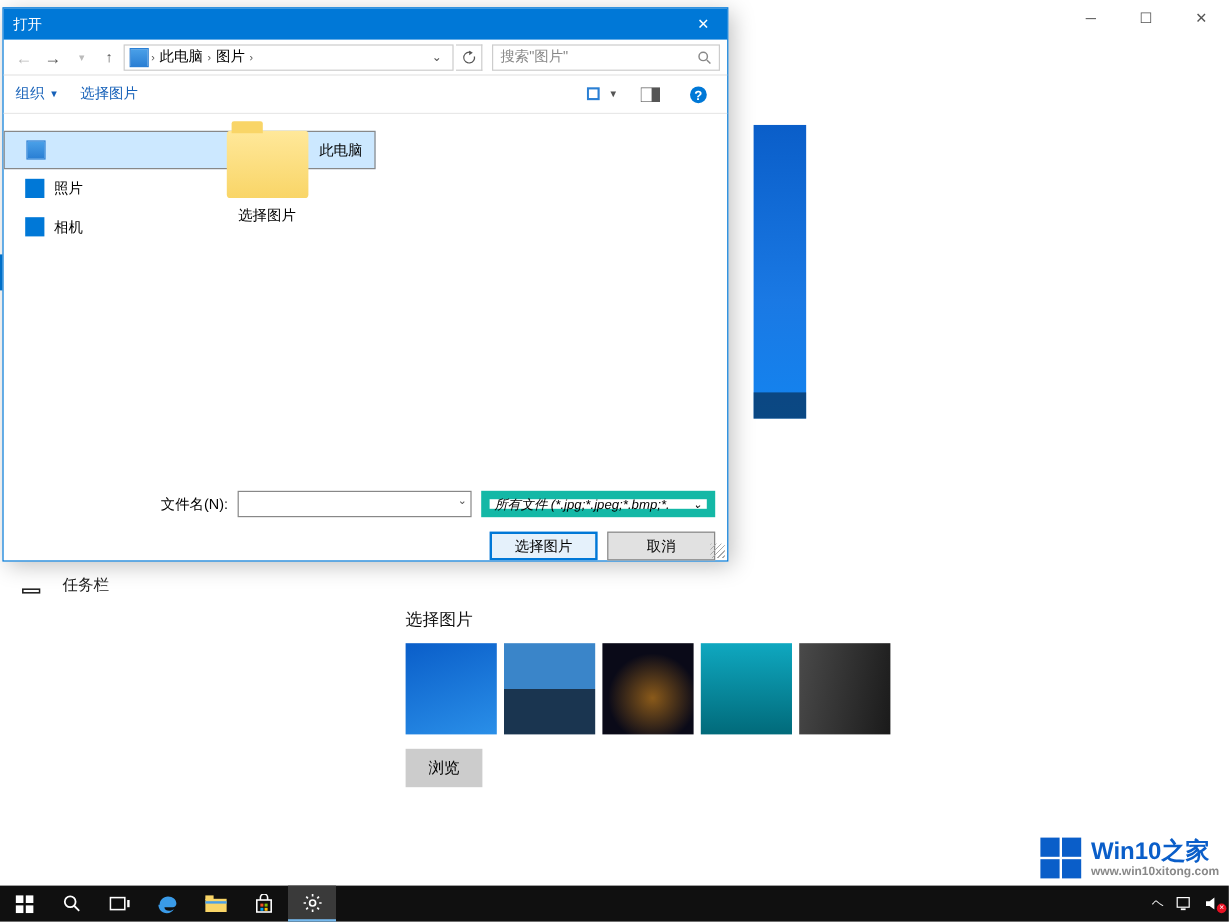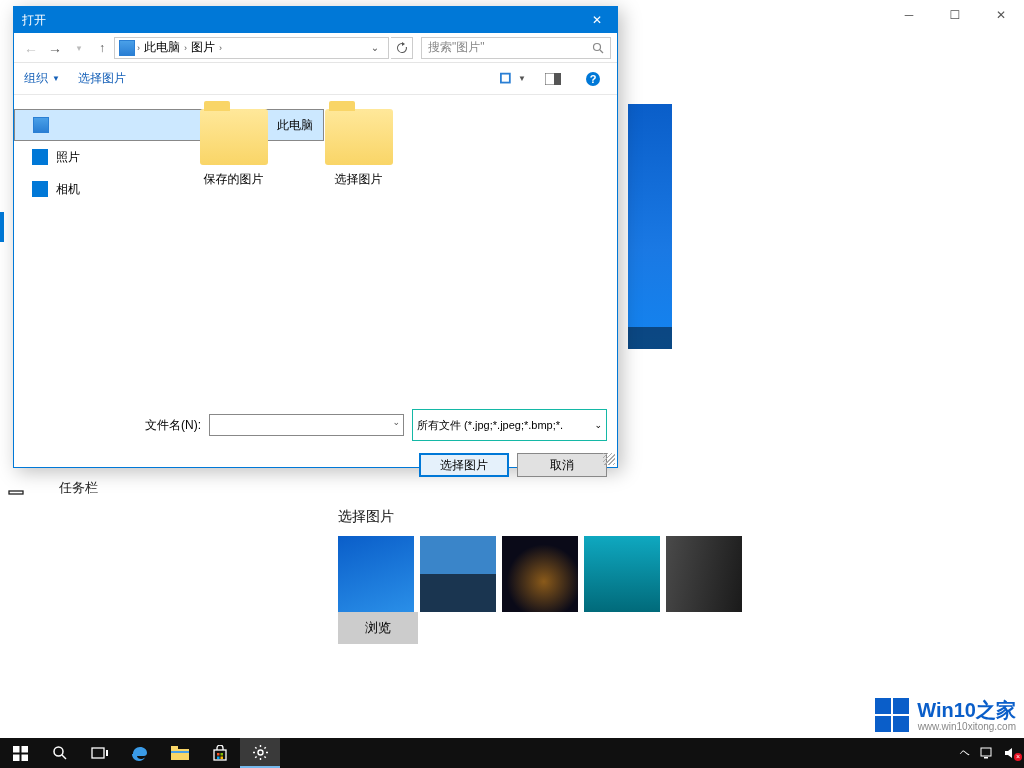--- a/index.html
+++ b/index.html
@@ -4,38 +4,38 @@
 <style>
 * { box-sizing: border-box; margin: 0; padding: 0; font-family: "Microsoft YaHei", "Segoe UI", sans-serif; }
 body { width: 1024px; height: 768px; overflow: hidden; background: #fff; position: relative; font-size: 12px; }
 
 
 .settings-window { position: absolute; left: 0; top: 0; width: 1024px; height: 738px; background: #fff; }
 .settings-titlebar { height: 30px; display: flex; justify-content: flex-end; align-items: center; }
 .settings-titlebar .ctrl { width: 46px; height: 30px; display: flex; align-items: center; justify-content: center; color: #555; }
 .settings-body { display: flex; height: calc(100% - 30px); }
 .sidebar-left { width: 322px; background: #fff; padding-top: 440px;}
-.sidebar-item { display: flex; align-items: center; height: 36px; padding-left: 8px; color: #222; gap: 35px; font-size: 13px;}
+.sidebar-item { display: flex; align-items: center; height: 36px; padding-left: 18px; color: #222; gap: 18px; font-size: 13px;}
 .sidebar-item .sbicon { width: 16px; height: 16px; display:inline-block; }
 
 .settings-main { flex: 1; padding: 0 0 0 16px; }
 
 .preview-area { position:absolute; left:628px; top:104px; width:44px; height:245px; overflow:hidden;}
 .desk-preview { width:400px; height:245px; background: linear-gradient(180deg,#0a5ec9 0%,#1a79e4 60%,#1384f0 100%); position:relative; margin-left:-356px;}
 .desk-preview::after{content:"";position:absolute;bottom:0;left:0;right:0;height:22px;background:rgba(0,0,0,0.45);}
 
 .section-title { font-size:14px; color:#111; margin-top:18px; margin-bottom:10px;}
 .thumbs { display:flex; gap:6px; margin-top:6px;}
 .thumb { width:76px; height:76px; background:#375a8a;}
-.btn-browse { width:80px; height:32px; background:#ccc; border:none; margin-top:0; font-size:13px;}
+.btn-browse { width:64px; height:32px; background:#ccc; border:none; margin-top:12px; font-size:13px;}
 .sel { width:310px; height:32px; border:1px solid #888; display:flex; align-items:center; justify-content:space-between; padding:0 10px; margin-top:8px; font-size:13px;}
 .chev { font-size:11px; color:#555;}
 
 
-.dialog { position:absolute; left:13px; top:6px; width:605px; height:462px; background:#fff; border:1px solid #0078d7; box-shadow:4px 4px 18px rgba(0,0,0,0.25);}
+.dialog { position:absolute; left:2px; top:6px; width:605px; height:462px; background:#fff; border:1px solid #0078d7; box-shadow:4px 4px 18px rgba(0,0,0,0.25);}
 .dlg-titlebar{height:26px; background:#0078d7; color:#fff; display:flex; align-items:center; justify-content:space-between; padding-left:8px; font-size:12px;}
 .dlg-close{width:40px;height:26px;display:flex;align-items:center;justify-content:center;}
 .dlg-nav{height:30px;display:flex;align-items:center;padding:4px 6px;gap:2px;border-bottom:1px solid #e5e5e5;}
 .nav-arrow{width:22px;height:22px;display:flex;align-items:center;justify-content:center;color:#bbb;font-size:14px;}
 .nav-arrow.on{color:#555;}
 .nav-up{width:20px;height:22px;display:flex;align-items:center;justify-content:center;color:#555;}
 .addr{flex:1;height:22px;border:1px solid #ccc;display:flex;align-items:center;padding:0 4px;gap:2px;font-size:12px;}
 .addr .seg{padding:0 2px;}
 .addr .caret{font-size:9px;color:#555;}
 .addr-drop{width:18px;color:#555;font-size:10px;text-align:center;}
@@ -51,39 +51,39 @@
 .tree-item.sel{background:#cce8ff;}
 .tree-icon{width:16px;height:16px;display:inline-block;}
 .dlg-content{flex:1;padding:14px 10px;display:flex;gap:30px;align-items:flex-start;}
 .folder-item{width:95px;text-align:center;}
 .folder-icon{width:68px;height:56px;margin:0 auto 6px;background:linear-gradient(180deg,#ffe89a 0%,#f9d567 100%);border-radius:3px;position:relative;}
 .folder-icon::before{content:"";position:absolute;top:-8px;left:4px;width:26px;height:10px;background:#f9d567;border-radius:2px 2px 0 0;}
 .dlg-bottom{padding:8px 10px 10px;}
 .fn-row{display:flex;align-items:center;gap:8px;justify-content:flex-end;}
 .fn-label{font-size:12px;}
 .fn-input{width:195px;height:22px;border:1px solid #888;}
-.fn-combo{width:195px;height:32px;border:1px solid #14b8a6;font-size:11px;display:flex;align-items:center;padding:0 4px;justify-content:space-between;}
+.fn-combo{width:195px;height:22px;border:7px solid #14b8a6;font-size:11px;display:flex;align-items:center;padding:0 4px;justify-content:space-between;font-style:italic;}
 .btn-row{display:flex;gap:8px;justify-content:flex-end;margin-top:12px;}
 .dlg-btn{width:90px;height:24px;border:1px solid #888;background:#e1e1e1;font-size:12px;}
 .dlg-btn.primary{border:2px solid #0078d7;background:#e5f1fb;}
 .resize-grip{position:absolute;right:2px;bottom:2px;width:12px;height:12px;background:repeating-linear-gradient(135deg,#aaa 0 1px,transparent 1px 3px);}
 
 
 .taskbar{position:absolute;left:0;bottom:0;width:1024px;height:30px;background:#101010;display:flex;align-items:center;}
 .task-item{width:40px;height:30px;display:flex;align-items:center;justify-content:center;color:#fff;}
 .task-item.active{background:#3a3a3a;border-bottom:2px solid #76b9ed;}
 .tray{margin-left:auto;display:flex;align-items:center;gap:10px;padding-right:6px;color:#fff;font-size:10px;}
 
 
 .watermark{position:absolute;right:8px;bottom:36px;display:flex;align-items:center;gap:8px;color:#0a5ec9;font-weight:bold;}
 .wm-logo{width:34px;height:34px;display:grid;grid-template-columns:1fr 1fr;grid-template-rows:1fr 1fr;gap:2px;}
 .wm-logo span{background:#0a5ec9;}
 .wm-txt{display:flex;flex-direction:column;line-height:1.1;}
 .wm-main{font-size:20px;}
-.wm-sub{font-size:10px;color:#888;font-weight:normal;text-align:right;}
+.wm-sub{font-size:10px;color:#888;font-weight:bold;text-align:right;}
 
 svg{display:block;}
 .pc-icon{background:linear-gradient(#4aa0e8,#2a7fd4);border:1px solid #2a7fd4;}
 
 
 .accent-mark{position:absolute;left:0;top:212px;width:4px;height:30px;background:#0078d7;}
 </style>
 </head>
 <body>
 
@@ -201,24 +201,20 @@
         <span>照片</span>
       </div>
       <div class="tree-item">
         <span class="tree-icon" style="background:#0078d7"></span>
         <span>相机</span>
       </div>
     </div>
     <div class="dlg-content">
       <div class="folder-item">
         <div class="folder-icon"></div>
-        <div>保存的图片</div>
-      </div>
-      <div class="folder-item">
-        <div class="folder-icon"></div>
         <div>选择图片</div>
       </div>
     </div>
   </div>
   <div class="dlg-bottom">
     <div class="fn-row">
       <span class="fn-label">文件名(N):</span>
       <div style="position:relative">
         <input class="fn-input" style="">
         <span style="position:absolute;right:4px;top:3px;font-size:9px;color:#555">⌄</span>

